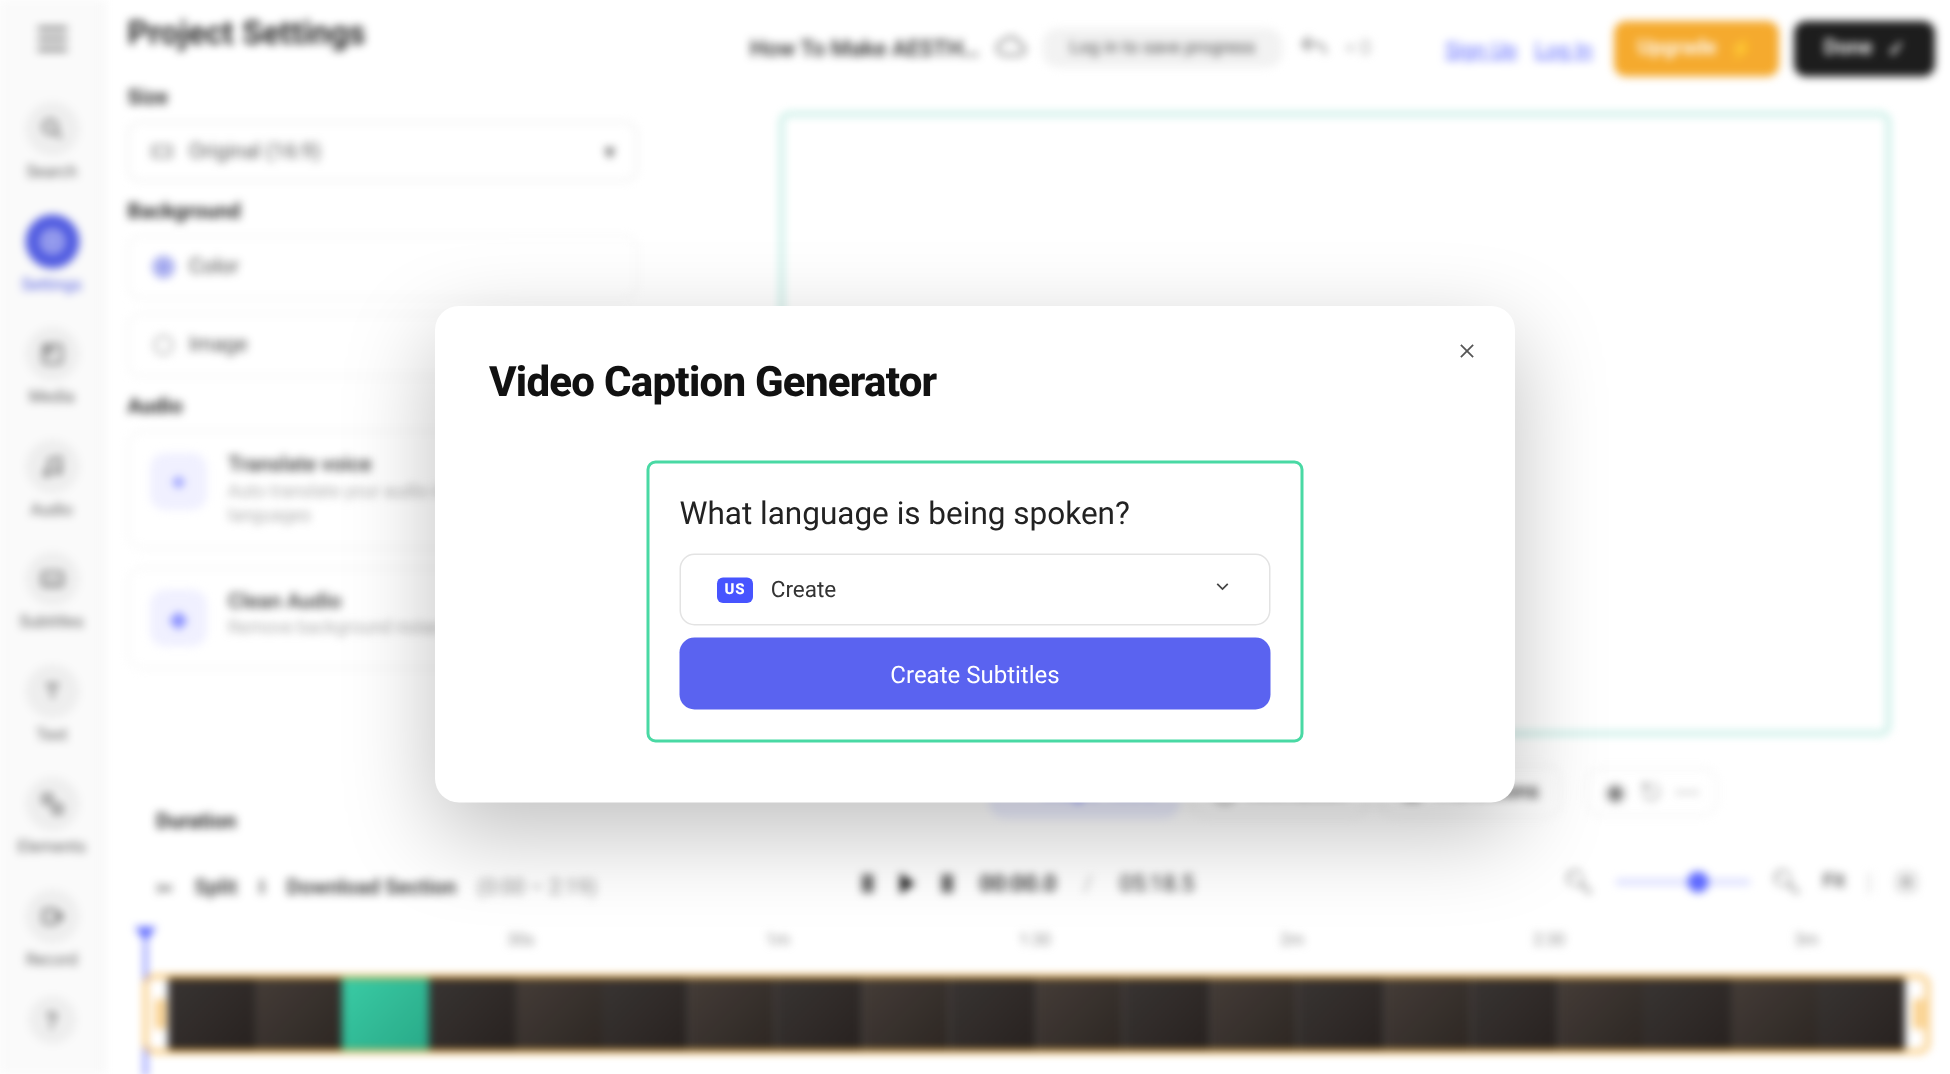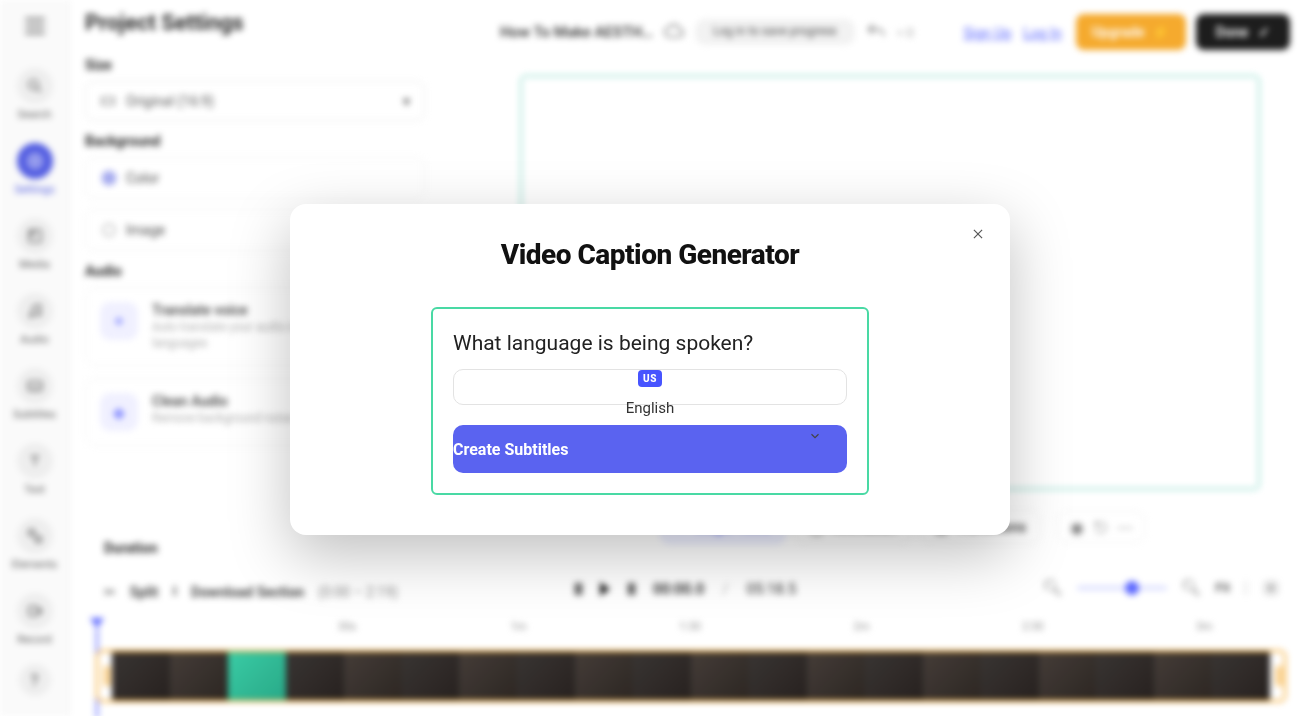--- a/index.html
+++ b/index.html
@@ -84,27 +84,27 @@
   .track-handle { width:14px; background:#fff; display:flex; align-items:center; justify-content:center;}
   .track-handle span { width:2px; height:20px; background:#f5a623; box-shadow: 4px 0 0 #f5a623; }
 
   
   .blur-layer { position:absolute; left:0; top:0; width:1300px; height:716px; filter: blur(3px); pointer-events:none; }
 
   
   .overlay { position:absolute; left:0; top:0; width:1300px; height:716px; background:rgba(255,255,255,0.05); }
   .modal { position:absolute; left:290px; top:204px; width:720px; background:#fff; border-radius:16px; box-shadow:0 20px 60px rgba(0,0,0,0.25); padding:32px 36px 40px; }
   .modal-close { position:absolute; top:20px; right:22px; width:20px; height:20px; color:#666; cursor:pointer; display:flex; align-items:center; justify-content:center;}
-  .modal h2 { text-align:center; font-size:28px; font-weight:800; color:#111; letter-spacing:-0.5px; margin-top:2px;}
+  .modal h2 { font-size:28px; font-weight:800; color:#111; letter-spacing:-0.5px; margin-top:2px;}
   .modal-inner { margin:36px auto 0; width:438px; border:2px solid #49d9a4; border-radius:6px; padding:22px 20px 20px;}
   .modal-q { font-size:21px; color:#222; margin-bottom:14px;}
-  .lang-sel { width:100%; height:36px; border:1px solid #e3e3e3; border-radius:10px; display:flex; align-items:center; padding:0 24px; gap:12px; color:#333; font-size:15px;flex-direction:column;}
+  .lang-sel { width:100%; height:48px; border:1px solid #e3e3e3; border-radius:10px; display:flex; align-items:center; padding:0 24px; gap:12px; color:#333; font-size:15px;}
   .flag { background:#4754ff; color:#fff; font-size:10px; font-weight:800; padding:3px 5px; border-radius:4px; letter-spacing:0.5px;}
   .lang-sel .chev { margin-left:auto; }
-  .create-btn { margin-top:20px; width:100%; height:48px; border-radius:10px; background:#5a63f0; color:#fff; font-size:16px; font-weight:700; display:flex; align-items:center; }
+  .create-btn { margin-top:8px; width:100%; height:48px; border-radius:10px; background:#5a63f0; color:#fff; font-size:16px; font-weight:400; display:flex; align-items:center; justify-content:center;}
 </style>
 </head>
 <body>
 
 <div class="blur-layer">
 
   <div class="sidebar">
     <div class="side-burger">
         <span></span>
         <span></span>
@@ -352,21 +352,21 @@
     <svg viewBox="0 0 24 24" width="14" height="14" stroke="#555" stroke-width="2">
         <line x1="5" y1="5" x2="19" y2="19"></line>
         <line x1="19" y1="5" x2="5" y2="19"></line>
       </svg>
   </div>
   <h2>Video Caption Generator</h2>
   <div class="modal-inner">
     <div class="modal-q">What language is being spoken?</div>
     <div class="lang-sel">
       <span class="flag">US</span>
-      <span>English</span>
+      <span>Create</span>
       <span class="chev">
         <svg width="14" height="14" viewBox="0 0 24 24" fill="none" stroke="#444" stroke-width="2">
             <polyline points="6 9 12 15 18 9"></polyline>
           </svg>
       </span>
     </div>
     <div class="create-btn">
       <span>Create Subtitles</span>
     </div>
   </div>

